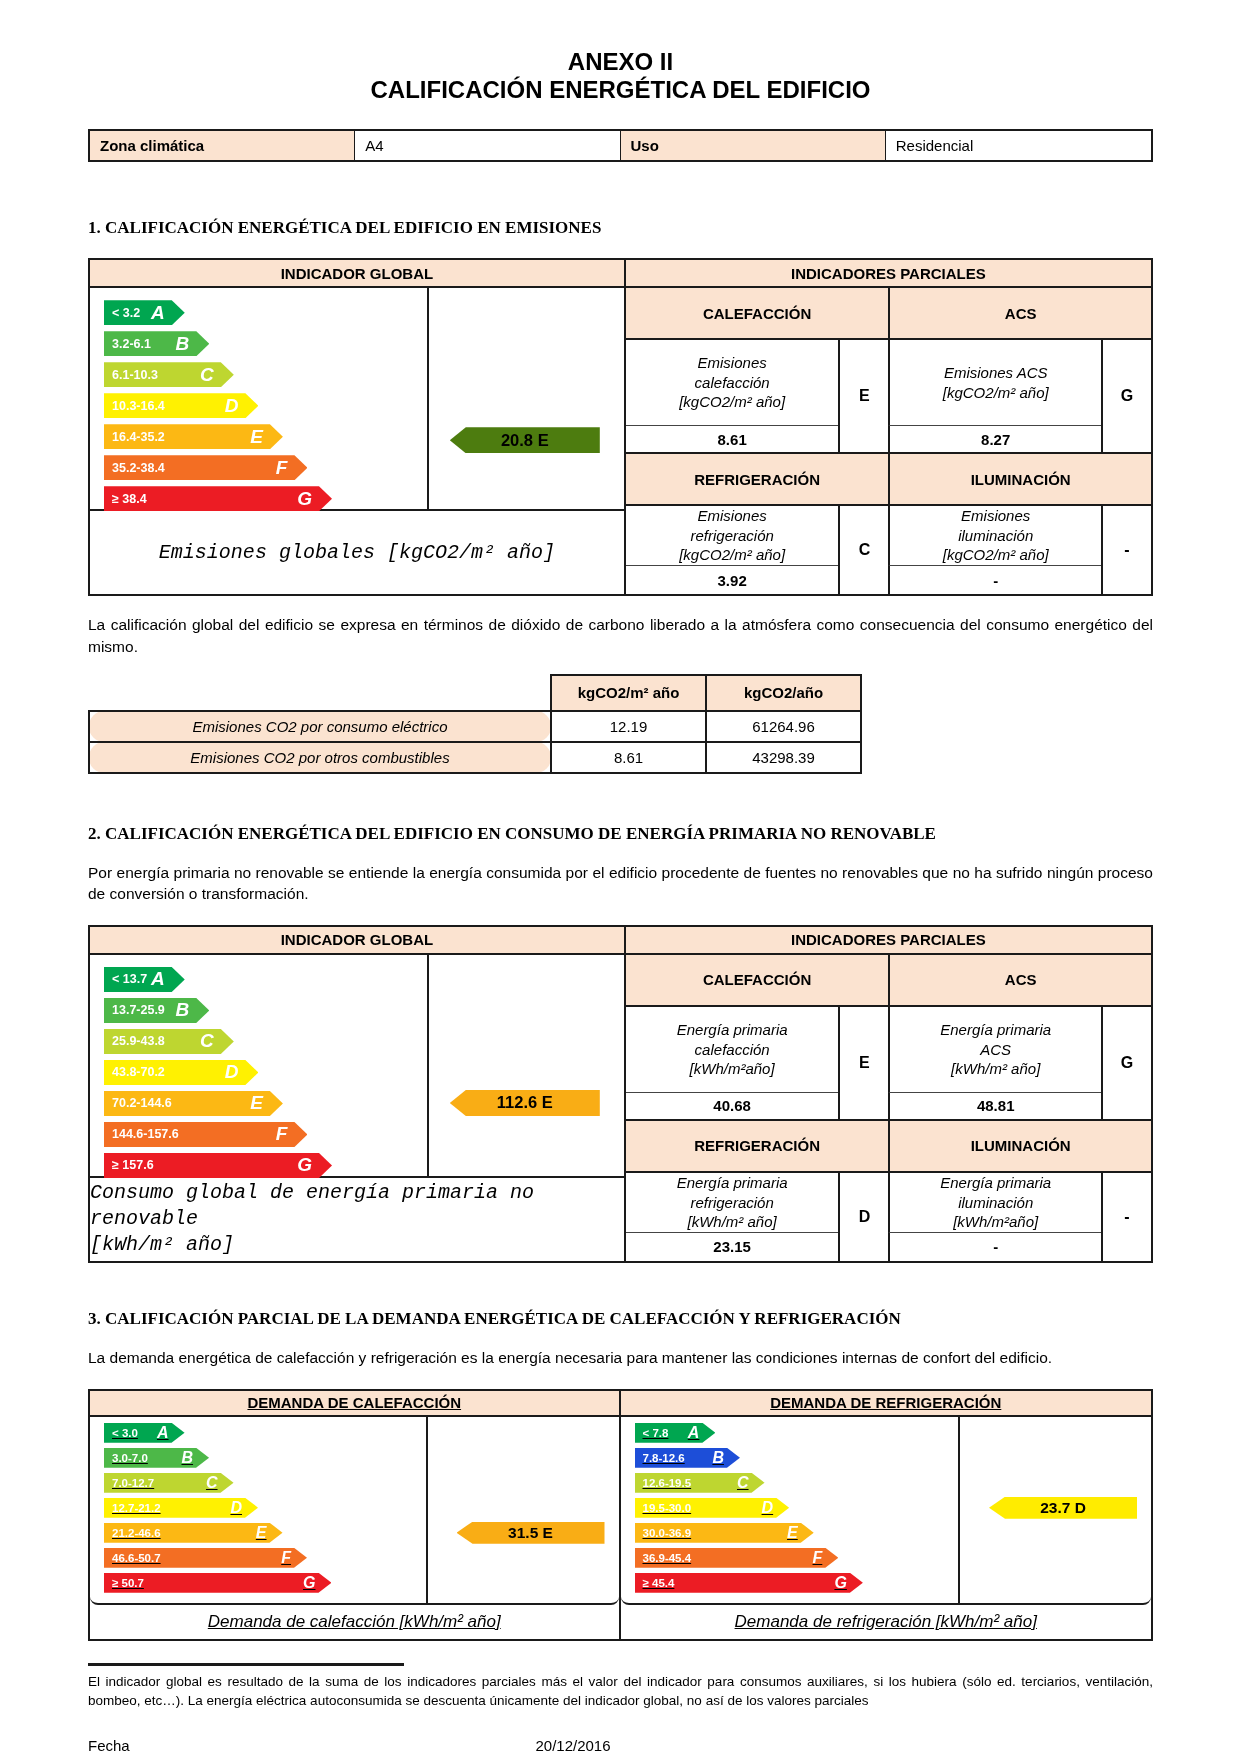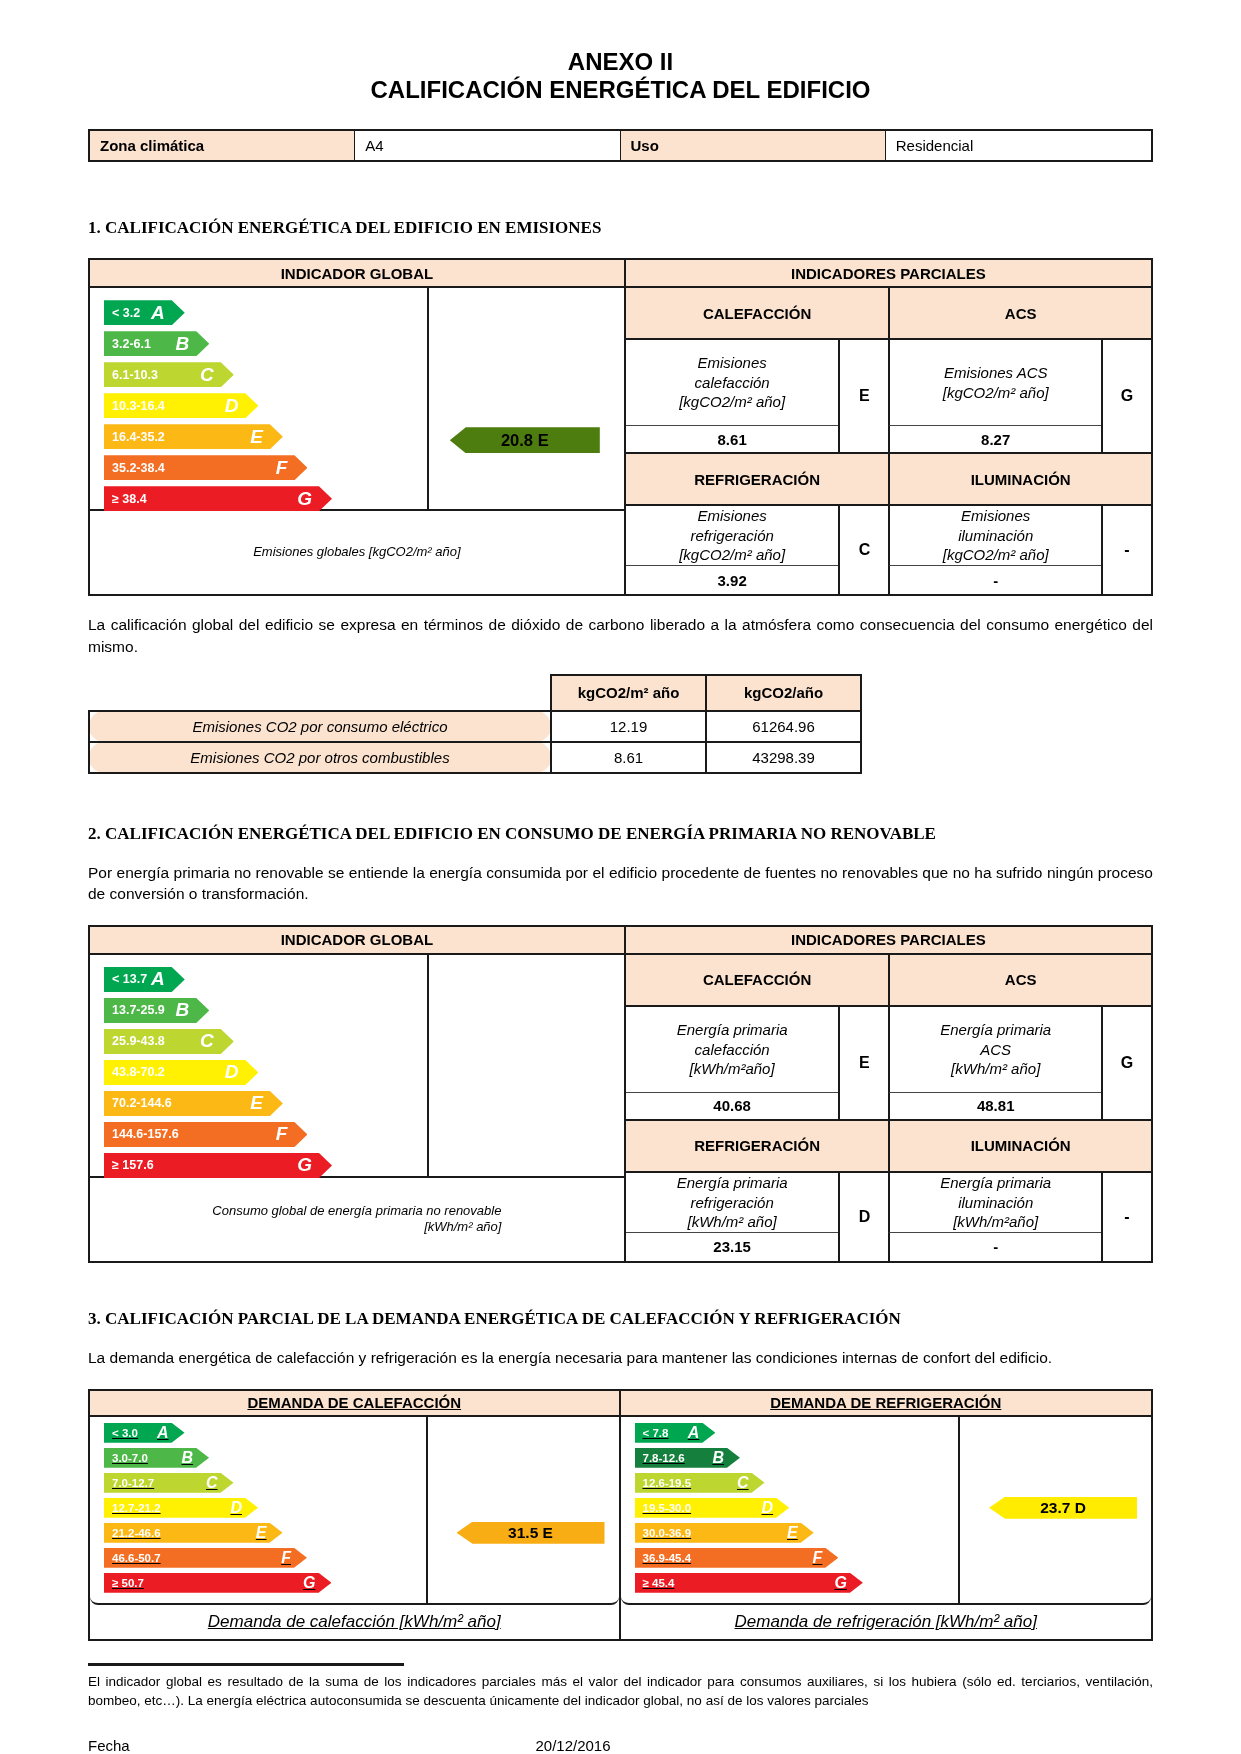--- a/index.html
+++ b/index.html
@@ -23,22 +23,22 @@
 
   
   .cert-table { border:2px solid #1a1a1a; margin-top:20px; display:flex; height:338px; }
   .ct-left  { width:50.5%; border-right:2px solid #1a1a1a; display:flex; flex-direction:column; }
   .ct-right { width:49.5%; display:flex; flex-direction:column; }
   .ct-hdr { height:28px; background:#fbe3d0; border-bottom:2px solid #1a1a1a; font-weight:bold;
             font-size:15px; display:flex; align-items:center; justify-content:center; }
   .ct-body { height:223px; border-bottom:2px solid #1a1a1a; display:flex; }
   .scale-cell { width:63.5%; border-right:2px solid #1a1a1a; padding:12px 0 0 14px; position:relative; }
   .arrow-cell { flex:1; position:relative; }
-  .ct-caption { flex:1; display:flex; align-items:center; justify-content:center; text-align:right;
-                font-style:italic; font-size:13px; white-space:pre-line; line-height:1.3; }
+  .ct-caption { flex:1; display:flex; align-items:center; justify-content:center; text-align:left;
+                font-style:italic; font-size:20px; white-space:pre-line; line-height:1.3;font-family:Liberation Mono, monospace; }
 
   
   .band { height:25px; margin-bottom:6px; display:flex; align-items:center; color:#fff;
           clip-path:polygon(0 0, calc(100% - 13px) 0, 100% 50%, calc(100% - 13px) 100%, 0 100%); }
   .band .range { font-size:12.5px; font-weight:bold; padding-left:8px; white-space:nowrap; }
   .band .letter { font-size:19px; font-weight:bold; font-style:italic; margin-left:auto; padding-right:20px; }
   .rating-arrow { position:absolute; right:24px; width:150px; height:26px; font-weight:bold; font-size:16.5px;
           display:flex; align-items:center; justify-content:center;
           clip-path:polygon(0 50%, 16px 0, 100% 0, 100% 100%, 16px 100%); }
 
@@ -229,20 +229,23 @@
               <span class="letter">E</span>
             </div>
             <div class="band" style="background: rgb(243, 110, 35); width: 63%;">
               <span class="range">144.6-157.6</span>
               <span class="letter">F</span>
             </div>
             <div class="band" style="background: rgb(236, 28, 36); width: 70.6%;">
               <span class="range">≥ 157.6</span>
               <span class="letter">G</span>
             </div>
+          </div>
+        <div class="arrow-cell">
+            <div class="rating-arrow" style="background: rgb(249, 173, 21); top: 135px;">112.6 E</div>
           </div>
       </div>
       <div class="ct-caption">Consumo global de energía primaria no renovable
 [kWh/m² año]</div>
     </div>
     <div class="ct-right">
       <div class="ct-hdr">INDICADORES PARCIALES</div>
       <div class="parcial-grid">
         <div class="p-sub sp1" style="grid-row:1;">CALEFACCIÓN</div>
         <div class="p-sub sp2 bl" style="grid-row:1;">ACS</div>
@@ -316,21 +319,21 @@
       <div class="demand-caption">Demanda de calefacción [kWh/m² año]</div>
     </div>
     <div class="demand-half">
       <div class="demand-hdr">DEMANDA DE REFRIGERACIÓN</div>
       <div class="demand-body scale-sm">
         <div class="scale-cell">
             <div class="band" style="background: rgb(0, 166, 80); width: 25%;">
               <span class="range">&lt; 7.8</span>
               <span class="letter">A</span>
             </div>
-            <div class="band" style="background: #15803d; width: 32.6%;">
+            <div class="band" style="background: #1d4ed8; width: 32.6%;">
               <span class="range">7.8-12.6</span>
               <span class="letter">B</span>
             </div>
             <div class="band" style="background: rgb(190, 214, 48); width: 40.2%;">
               <span class="range">12.6-19.5</span>
               <span class="letter">C</span>
             </div>
             <div class="band" style="background: rgb(255, 241, 1); width: 47.8%;">
               <span class="range">19.5-30.0</span>
               <span class="letter">D</span>

